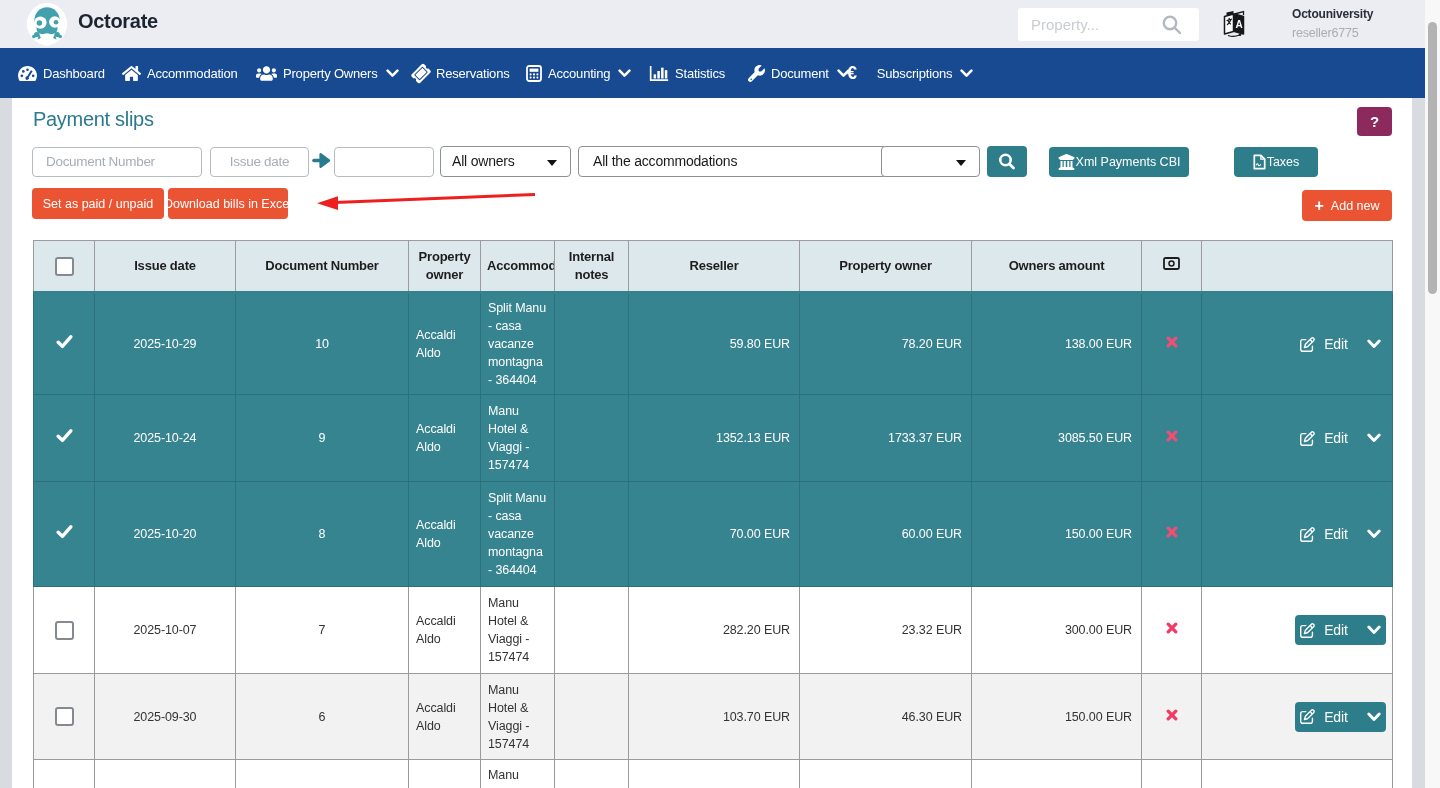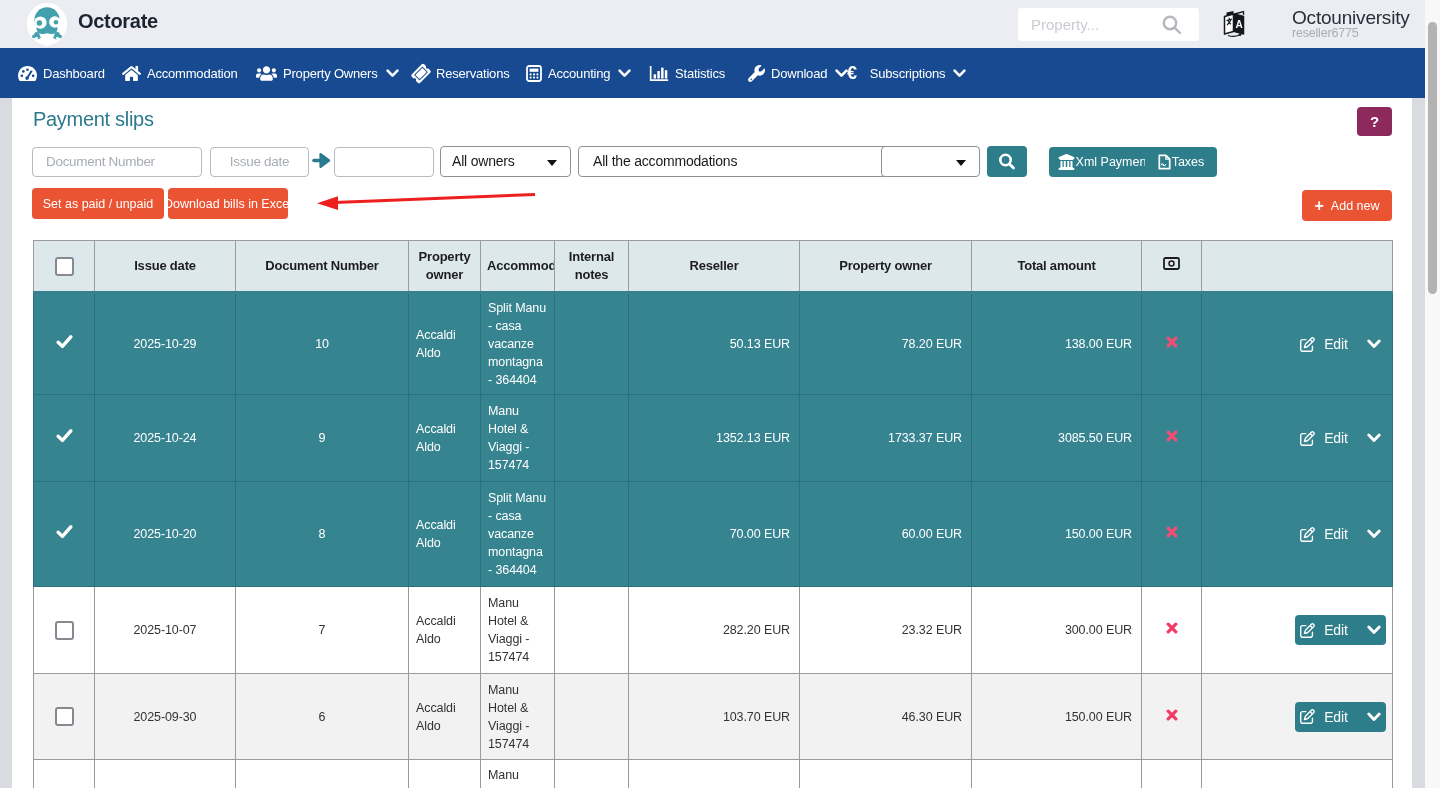--- a/index.html
+++ b/index.html
@@ -4,21 +4,21 @@
 <style>
 *{margin:0;padding:0;box-sizing:border-box}
 html,body{width:1440px;height:788px;overflow:hidden}
 body{position:relative;background:#fff;font-family:"Liberation Sans",sans-serif;-webkit-font-smoothing:antialiased}
 .abs{position:absolute}
 
 #hdr{left:0;top:0;width:1425px;height:48px;background:#ebedf2}
 #logoC{left:27px;top:3px;width:40px;height:42px;background:#fff;border-radius:50%}
 #brand{left:78px;top:10px;font-size:20px;color:#1c2430;letter-spacing:-0.3px;font-weight:700}
 #srch{left:1018px;top:8px;width:181px;height:33px;background:#fff;border-radius:3px;color:#c9ccd2;font-size:15px;line-height:33px;padding-left:13px}
-#uname{left:1292px;top:7px;font-size:19px;color:#2a2e39;font-weight:normal;letter-spacing:-0.2px}
+#uname{left:1292px;top:7px;font-size:12px;color:#2a2e39;font-weight:bold;letter-spacing:-0.2px}
 #rsl{left:1292px;top:26px;font-size:12.5px;color:#a9adb5;letter-spacing:-0.2px}
 
 #nav{left:0;top:48px;width:1425px;height:50px;background:#174a90;color:#fff}
 .nvi{position:absolute;top:0;height:50px;display:flex;align-items:center;gap:6px;font-size:13px;letter-spacing:-0.2px;color:#fff;white-space:nowrap}
 .chev{margin-left:2px}
 
 #bg{left:0;top:98px;width:1425px;height:690px;background:#d8dbe0}
 #panel{left:12px;top:98px;width:1400px;height:690px;background:#fff}
 
 #sbt{left:1425px;top:0;width:15px;height:788px;background:#f8f8f8}
@@ -157,28 +157,28 @@
         <rect x="14.5" y="3" width="3" height="13"></rect>
         <rect x="19" y="6" width="3" height="10"></rect>
       </g>
     </svg>
  <span>Statistics</span>
 </div>
 <div class="abs nvi" style="left:748px;top:48px">
  <svg width="17" height="17" viewBox="0 0 512 512" fill="#fff">
       <path d="M352 320c88.4 0 160-71.6 160-160 0-15.3-2.2-30.1-6.2-44.2-3.1-10.8-16.4-13.2-24.3-5.3l-76.8 76.8c-3 3-7.1 4.7-11.3 4.7H336c-8.8 0-16-7.2-16-16v-57.4c0-4.2 1.7-8.3 4.7-11.3l76.8-76.8c7.9-7.9 5.4-21.2-5.3-24.3C382.1 2.2 367.3 0 352 0 263.6 0 192 71.6 192 160c0 19.1 3.4 37.5 9.5 54.5L19.9 396.1C7.2 408.8 0 426.1 0 444.1 0 481.6 30.4 512 67.9 512c18 0 35.3-7.2 48-19.9l181.6-181.6c17 6.2 35.4 9.5 54.5 9.5zM96 456c-13.3 0-24-10.7-24-24s10.7-24 24-24 24 10.7 24 24-10.7 24-24 24z"></path>
     </svg>
- <span>Download</span>
+ <span>Document</span>
  <svg class="chev" width="13" height="9" viewBox="0 0 13 9">
       <polyline points="1.6,1.6 6.5,6.6 11.4,1.6" fill="none" stroke="#fff" stroke-width="2.6" stroke-linecap="round" stroke-linejoin="round"></polyline>
     </svg>
 </div>
 <div class="abs nvi" style="left:847px;top:48px">
  <span style="font-size:18px;font-weight:bold">€</span>
- <span style="margin-left:7px">Subscriptions</span>
+ <span style="margin-left:14px">Subscriptions</span>
  <svg class="chev" width="13" height="9" viewBox="0 0 13 9">
       <polyline points="1.6,1.6 6.5,6.6 11.4,1.6" fill="none" stroke="#fff" stroke-width="2.6" stroke-linecap="round" stroke-linejoin="round"></polyline>
     </svg>
 </div>
 
 <div class="abs" id="bg"></div>
 <div class="abs" id="panel"></div>
 <div class="abs" id="sbt"></div>
 <div class="abs" id="sbh"></div>
 
@@ -202,21 +202,21 @@
 <div class="abs" id="sbtn"><svg width="40" height="31" viewBox="0 0 40 31">
       <circle cx="18.5" cy="14" r="5.2" fill="none" stroke="#fff" stroke-width="2.6"></circle>
       <line x1="22.4" y1="18" x2="26.5" y2="22" stroke="#fff" stroke-width="2.8" stroke-linecap="round"></line>
     </svg></div>
 <div class="abs tealbtn" style="left:1049px;width:140px">
  <svg width="17" height="16" viewBox="0 0 512 512" fill="#fff">
       <path d="M243.4 2.6l-224 96c-14 6-21.8 21-18.7 35.8S16.8 160 32 160v8c0 13.3 10.7 24 24 24H456c13.3 0 24-10.7 24-24v-8c15.2 0 28.3-10.7 31.3-25.6s-4.8-29.9-18.7-35.8l-224-96c-8-3.4-17.2-3.4-25.2 0zM128 224H64V420.3c-.6 .3-1.2 .7-1.8 1.1l-48 32c-11.7 7.8-17 22.4-12.9 35.9S17.9 512 32 512H480c14.1 0 26.5-9.2 30.6-22.7s-1.1-28.1-12.9-35.9l-48-32c-.6-.4-1.2-.7-1.8-1.1V224H384V416H344V224H280V416H232V224H168V416H128V224z"></path>
     </svg>
  <span>Xml Payments CBI</span>
 </div>
-<div class="abs tealbtn" style="left:1145px;width:72px">
+<div class="abs tealbtn" style="left:1234px;width:84px">
  <svg width="13" height="16" viewBox="0 0 13 16">
       <path d="M1.3 1.3 h6.6 l3.8 3.8 v9.6 h-10.4 z" fill="none" stroke="#fff" stroke-width="1.7" stroke-linejoin="round"></path>
       <path d="M7.9 1.3 v3.8 h3.8" fill="none" stroke="#fff" stroke-width="1.3"></path>
       <path d="M3.2 11.2 q1.3 -2.6 2 -0.4 t2.6 -0.6" fill="none" stroke="#fff" stroke-width="1.1"></path>
     </svg>
  <span>Taxes</span>
 </div>
 
 <div class="abs obtn" style="left:32px;width:132px">Set as paid / unpaid</div>
 <div class="abs obtn" style="left:168px;width:120px">Download bills in Excel</div>
@@ -247,39 +247,39 @@
 <thead>
 <tr>
  <th><span class="cb"></span></th>
  <th>Issue date</th>
  <th>Document Number</th>
  <th>Property owner</th>
  <th style="text-align:left;padding-left:6px">Accommodations</th>
  <th>Internal notes</th>
  <th>Reseller</th>
  <th>Property owner</th>
- <th>Total amount</th>
+ <th>Owners amount</th>
  <th><svg width="17" height="13" viewBox="0 0 17 13">
               <rect x="1" y="1" width="15" height="11" rx="1.5" fill="none" stroke="#1d1d1d" stroke-width="1.8"></rect>
               <circle cx="8.5" cy="6.5" r="2.5" fill="none" stroke="#1d1d1d" stroke-width="1.5"></circle>
             </svg></th>
  <th></th>
 </tr>
 </thead>
 <tbody>
 <tr class="sel" style="height:102px">
  <td class="c"><svg width="17" height="15" viewBox="0 0 17 15">
               <polyline points="2.2,8.2 6.4,12.4 14.8,2.8" fill="none" stroke="#fff" stroke-width="3.4" stroke-linecap="round" stroke-linejoin="round"></polyline>
             </svg></td>
  <td class="c">2025-10-29</td>
  <td class="c">10</td>
  <td class="l">Accaldi Aldo</td>
  <td class="l">Split Manu<br>- casa<br>vacanze<br>montagna<br>- 364404</td>
  <td></td>
- <td class="r">50.13 EUR</td>
+ <td class="r">59.80 EUR</td>
  <td class="r">78.20 EUR</td>
  <td class="r">138.00 EUR</td>
  <td class="c"><svg width="12" height="12" viewBox="0 0 12 12">
               <g stroke="#f24e73" stroke-width="3.3" stroke-linecap="round">
                 <line x1="2.2" y1="2.2" x2="9.8" y2="9.8"></line>
                 <line x1="9.8" y1="2.2" x2="2.2" y2="9.8"></line>
               </g>
             </svg></td>
  <td>
             <div class="editlnk">

